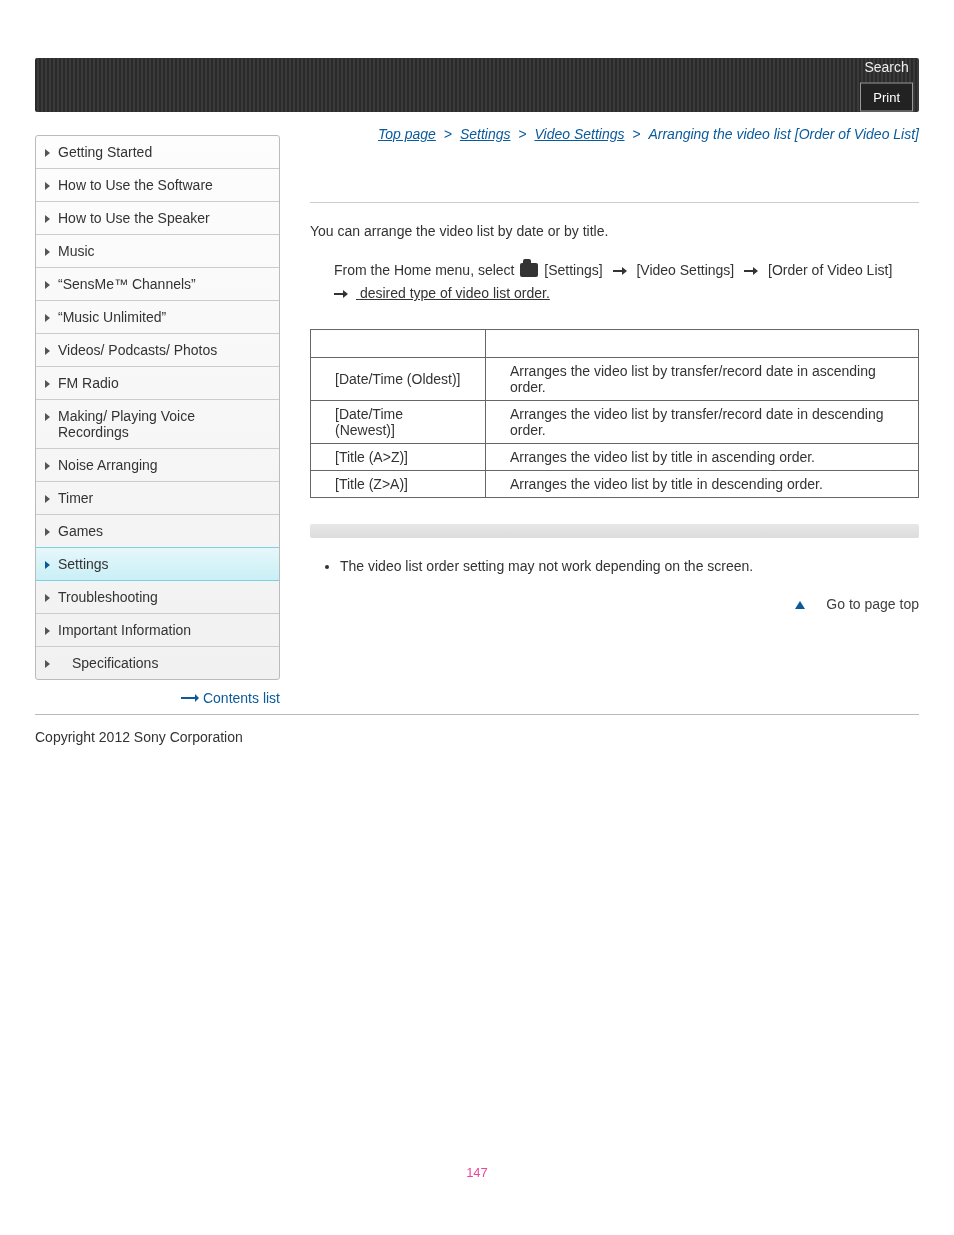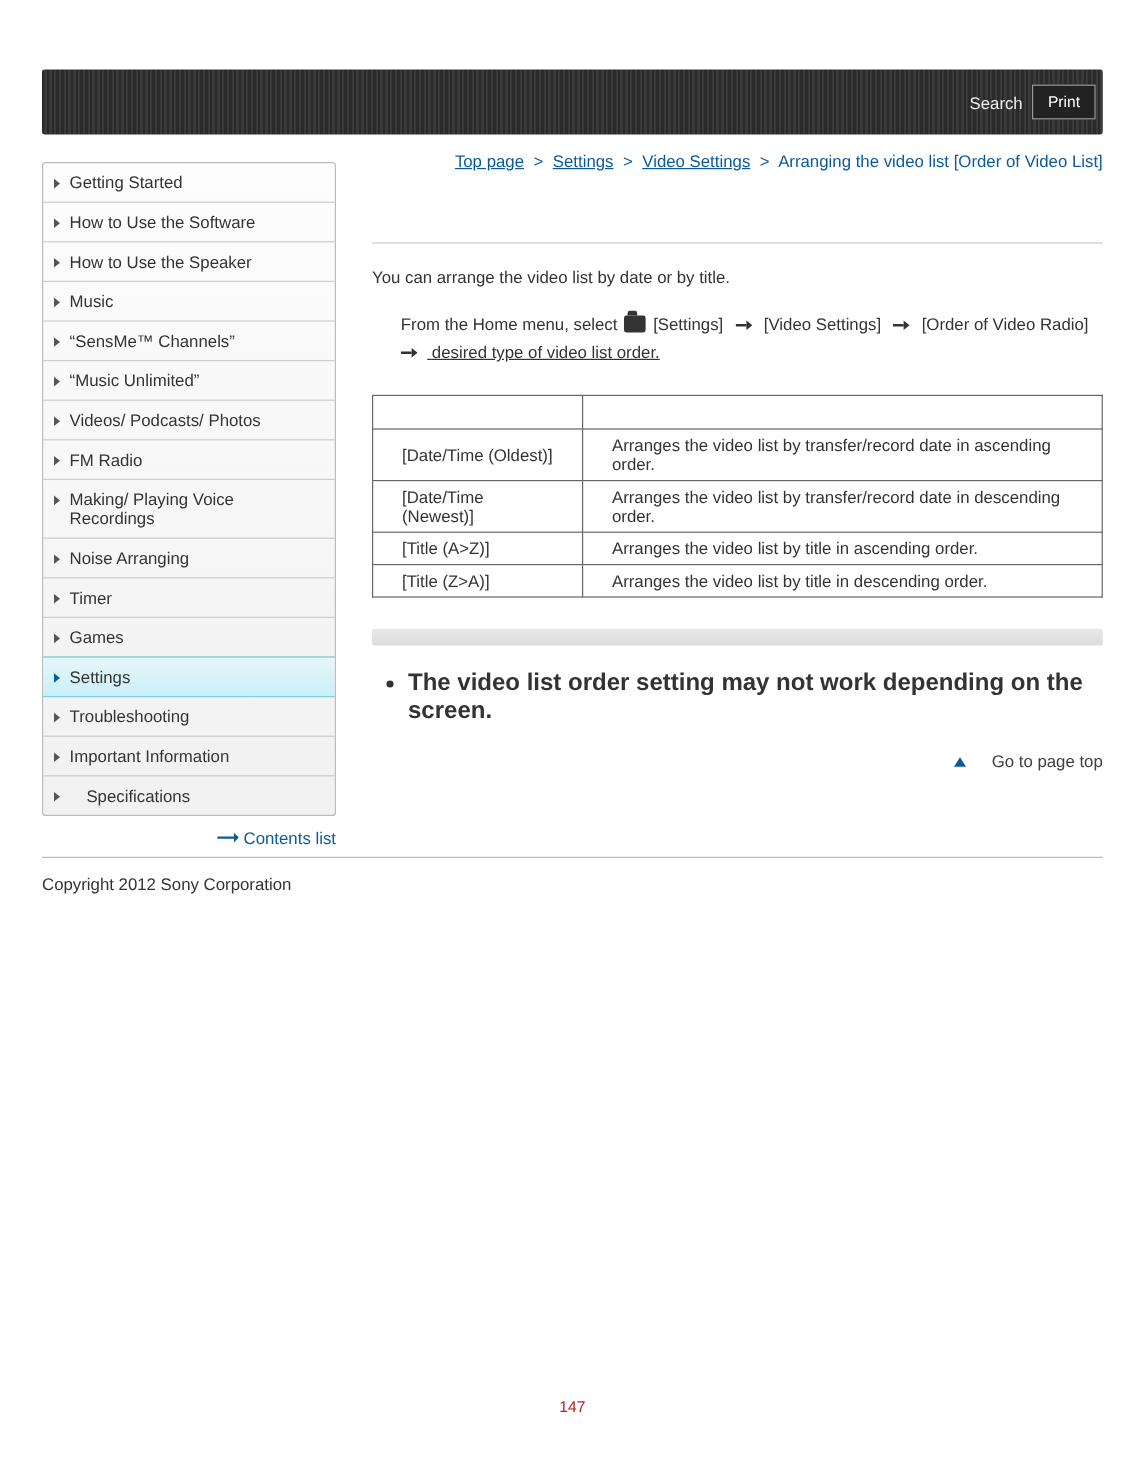--- a/index.html
+++ b/index.html
@@ -1,57 +1,57 @@
 <!DOCTYPE html>
 <html><head>
 <meta charset="utf-8">
 <style>
   * { box-sizing: border-box; margin: 0; padding: 0; }
   body { font-family: Arial, Helvetica, sans-serif; font-size: 14px; color: #333; background: #fff; width: 954px; margin: 0 auto; }
   .page { padding: 58px 35px 0 35px; }
   .header-bar { height: 54px; background: repeating-linear-gradient(90deg, #2a2a2a 0 2px, #3a3a3a 2px 4px); position: relative; border-radius: 2px; }
-  .header-actions { position: absolute; right: 6px; top: 50%; transform: translateY(-50%); display: flex; align-items: center; gap: 8px; }
+  .header-actions { position: absolute; right: 6px; top: 50%; transform: translateY(-50%); display: flex; align-items: center; gap: 8px; flex-direction: column; }
   .search-link { color: #eee; font-size: 14px; text-decoration: none; }
   .print-btn { border: 1px solid #999; background: #222; color: #fff; font-size: 13px; padding: 6px 12px; cursor: pointer; }
   .columns { display: flex; align-items: flex-start; margin-top: 8px; }
   .sidebar-wrap { width: 245px; flex: 0 0 245px; padding-top: 15px; }
   .sidebar { border: 1px solid #bbb; border-radius: 3px; background: linear-gradient(#fdfdfd,#f1f1f1); overflow: hidden; }
   .sidebar-item { border-bottom: 1px solid #ccc; padding: 8px 10px 8px 22px; position: relative; cursor: pointer; font-size: 14px; color: #333; }
   .sidebar-item:last-child { border-bottom: none; padding-left: 36px; }
   .sidebar-item::before { content: ""; position: absolute; left: 9px; top: 13px; width: 0; height: 0; border-top: 4px solid transparent; border-bottom: 4px solid transparent; border-left: 5px solid #555; }
   .sidebar-item.active { background: linear-gradient(#e6f7fa,#c9eff6); border-top: 1px solid #7fd0e0; border-bottom: 1px solid #7fd0e0; margin-top:-1px; }
   .sidebar-item.active::before { border-left-color: #0a5a9c; }
   .contents-list { text-align: right; margin-top: 10px; font-size: 14px; }
   .contents-list a { color: #0a5a9c; text-decoration: none; }
   .contents-list .arrow { color: #0a5a9c; margin-right: 4px; display:inline-block; }
   .arrow svg { display:block; }
   .content { flex: 1; padding-left: 30px; }
   .breadcrumb { text-align: right; color: #0a5a9c; font-size: 14px; margin: 6px 0 60px 0; }
-  .breadcrumb span, .breadcrumb a { color: #0a5a9c; }
+  .breadcrumb span, .breadcrumb a { color: #0a5a9c; font-style: italic; }
   .breadcrumb .sep { color: #0a5a9c; margin: 0 4px; }
   .divider { border: none; border-top: 1px solid #ccc; margin: 0 0 18px 0; }
   .intro { margin: 0 0 16px 0; line-height: 1.5; }
   .step-line { margin-left: 24px; line-height: 1.8; }
   .step-line .inline-icon { display:inline-block; width:18px; height:14px; background:#333; border-radius:2px; position:relative; vertical-align:-2px; margin: 0 2px; }
   .step-line .inline-icon::before { content:""; position:absolute; top:-4px; left:3px; width:8px; height:4px; background:#333; border-radius:2px 2px 0 0;}
   .step-line .rarrow { display:inline-block; vertical-align:-1px; margin:0 6px; }
   .rarrow svg { display:block; }
   .sub-line { margin-left: 24px; margin-top: 2px; text-decoration: underline; }
   .sub-line .rarrow { margin: 0 8px 0 0; vertical-align:-1px; display:inline-block;}
   table.options { border-collapse: collapse; width: 100%; margin-top: 28px; font-size: 14px; }
   table.options th, table.options td { border: 1px solid #666; padding: 5px 24px; text-align: left; vertical-align: middle; }
   table.options thead th { background: #fff; height: 28px; }
   .note-bar { background: linear-gradient(#e8e8e8,#dcdcdc); height: 14px; margin-top: 26px; border-radius: 2px; }
-  .note-list { list-style: disc; margin: 20px 0 0 30px; font-size: 20px; font-weight: bold; }
+  .note-list { list-style: disc; margin: 20px 0 0 30px; font-size: 14px; }
   .pagetop { text-align: right; margin-top: 22px; font-size: 14px; }
   .pagetop a { color: #404040; text-decoration: none; margin-left: 15px; }
   .pagetop .tri { display:inline-block; width:0; height:0; border-left:5px solid transparent; border-right:5px solid transparent; border-bottom:8px solid #0a5a9c; margin-right:2px; vertical-align: 0px;}
   .footer-rule { border:none; border-top:1px solid #bbb; margin-top: 8px; }
   .copyright { text-align: left; font-size: 14px; margin-top: 14px; color:#333;}
-  .pagenum { text-align:center; font-size:13px; color:#b91c1c; margin-top: 420px; padding-bottom: 30px;}
+  .pagenum { text-align:center; font-size:13px; color:#ec4899; margin-top: 420px; padding-bottom: 30px;}
 </style>
 </head>
 <body>
 
 <div class="page">
   <div class="header-bar">
     <div class="header-actions">
       <a href="#" class="search-link">Search</a>
       <button class="print-btn">Print</button>
     </div>
@@ -106,21 +106,21 @@
         <span>[Settings]</span>
         <span class="rarrow"><svg width="14" height="10" viewBox="0 0 14 10">
               <line x1="0" y1="5" x2="9" y2="5" stroke="#333" stroke-width="2"></line>
               <polygon points="9,1 14,5 9,9" fill="#333"></polygon>
             </svg></span>
         <span>[Video Settings]</span>
         <span class="rarrow"><svg width="14" height="10" viewBox="0 0 14 10">
               <line x1="0" y1="5" x2="9" y2="5" stroke="#333" stroke-width="2"></line>
               <polygon points="9,1 14,5 9,9" fill="#333"></polygon>
             </svg></span>
-        <span>[Order of Video Radio]</span>
+        <span>[Order of Video List]</span>
       </div>
       <div class="sub-line">
         <span class="rarrow"><svg width="14" height="10" viewBox="0 0 14 10">
               <line x1="0" y1="5" x2="9" y2="5" stroke="#333" stroke-width="2"></line>
               <polygon points="9,1 14,5 9,9" fill="#333"></polygon>
             </svg></span>
         <span>desired type of video list order.</span>
       </div>
 
       <table class="options">

